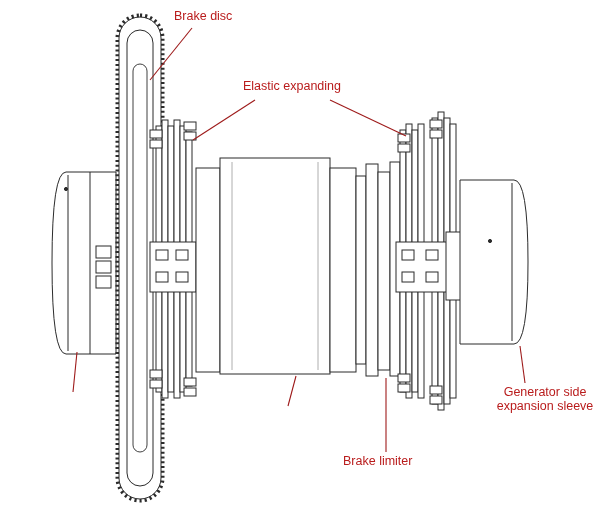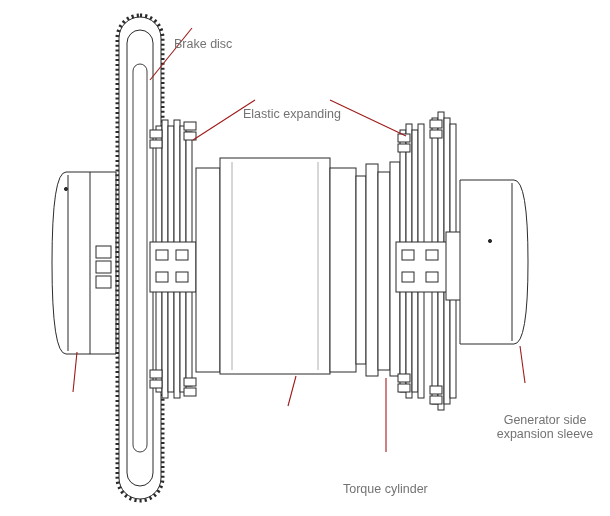--- a/index.html
+++ b/index.html
@@ -7,24 +7,23 @@
     position:relative;
     width:610px;height:516px;
     background:#fff;
     font-family:"Liberation Sans", sans-serif;
     overflow:hidden;
   }
   #drawing{position:absolute;left:0;top:0;}
   .label{
     position:absolute;
     font-size:12.5px;
-    color:#737373;
+    color:#b91c1c;
     line-height:13.5px;
     white-space:nowrap;
-    margin-top:28px;
   }
   .label.center{text-align:center;white-space:normal;}
 </style>
 </head>
 <body>
 
 <div id="stage">
 
   <svg id="drawing" width="610" height="516" viewBox="0 0 610 516">
 
@@ -134,20 +133,20 @@
       <line x1="520" y1="346" x2="525" y2="383"></line>
     </g>
   </svg>
 
   <div class="label" style="left:174px; top:10px;">Brake disc</div>
 
   <div class="label" style="left:243px; top:80px;">Elastic expanding</div>
 
 
 
-  <div class="label" style="left:343px; top:455px;">Torque cylinder</div>
+  <div class="label" style="left:343px; top:455px;">Brake limiter</div>
 
   <div class="label center" style="left:486px; top:386px; width:118px;">
     <span style="display:block;">Generator side</span>
     <span style="display:block;">expansion sleeve</span>
   </div>
 
 </div>
 
 </body></html>

